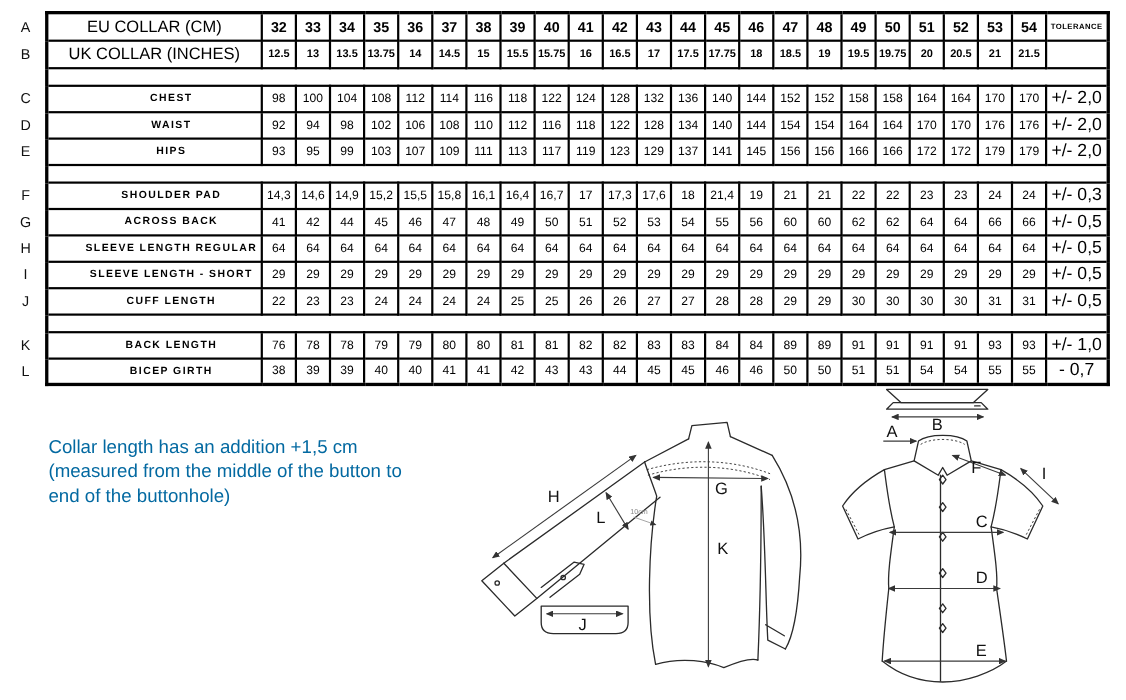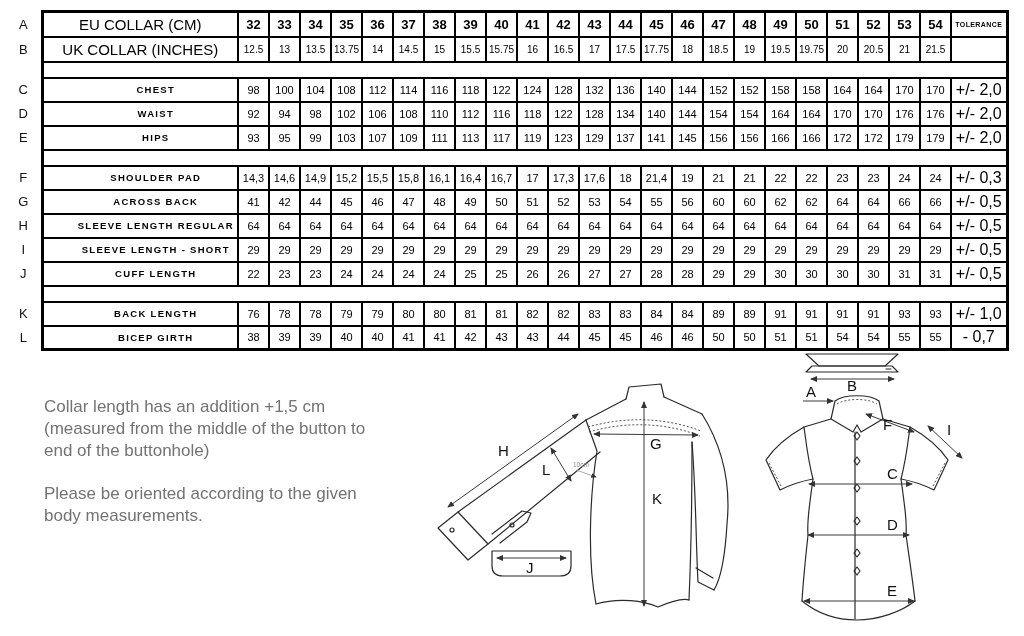--- a/index.html
+++ b/index.html
@@ -37,29 +37,29 @@
   tr.top-edge    td:not(.letter-cell) { border-top:3px solid #000 !important; }
   tr.bottom-edge td:not(.letter-cell) { border-bottom:3px solid #000 !important; }
   td.spacer-cell { border-left:3px solid #000 !important; border-right:3px solid #000 !important; }
 
   tr.hdr, tr.hdr2 { height:25px; }
   tr.data   { height:24px; }
   tr.spacer { height:16px; }
 
   tr.hdr  .label-cell, tr.hdr2 .label-cell { font-size:15px; letter-spacing:0; }
   tr.hdr  .value-cell { font-weight:bold; font-size:13px; }
-  tr.hdr2 .value-cell { font-weight:normal; font-size:10px; }
+  tr.hdr2 .value-cell { font-weight:bold; font-size:10px; }
   tr.data .label-cell { font-size:9.5px; font-weight:bold; letter-spacing:1.3px;padding-left:32px; }
   tr.data .value-cell { font-size:11px; }
   tr.hdr  .tol-cell   { font-size:7px; letter-spacing:0.4px; font-weight:bold; }
 
   
   .notes {
     position:absolute; left:44px; top:396px; width:352px;
-    font-size:17px; line-height:1.28; color:#737373;
+    font-size:17px; line-height:1.28; color:#0369a1;
   }
   .notes p { margin:0 0 22px 0; }
 
   
   .diagram { position:absolute; }
   #back-diagram  { left:430px; top:354px; }
   #front-diagram { left:758px; top:338px; }
 
   .outline { fill:none; stroke:#2b2b2b; stroke-width:1.2; stroke-linejoin:round; stroke-linecap:round; }
   .seam    { fill:none; stroke:#2b2b2b; stroke-width:0.8; stroke-dasharray:2 2; }
@@ -421,21 +421,20 @@
           <td class="value-cell">55</td>
           <td class="value-cell">55</td>
           <td class="tol-cell">- 0,7</td>
         </tr>
       </tbody>
   </table>
 </div>
 
 <div class="notes">
   <p>Collar length has an addition +1,5 cm (measured from the middle of the button to end of the buttonhole)</p>
-  <p>Please be oriented according to the given body measurements.</p>
 </div>
 
 <svg id="back-diagram" class="diagram" width="330" height="282" viewBox="0 0 330 282">
   <defs>
     <marker id="ah1" orient="auto-start-reverse" markerWidth="7" markerHeight="6" refX="6" refY="3">
       <path d="M0,0 L7,3 L0,6 Z" fill="#333"></path>
     </marker>
   </defs>
 
   <path class="outline" d="M196,45 L199,33 L231,30 L234,43"></path>

